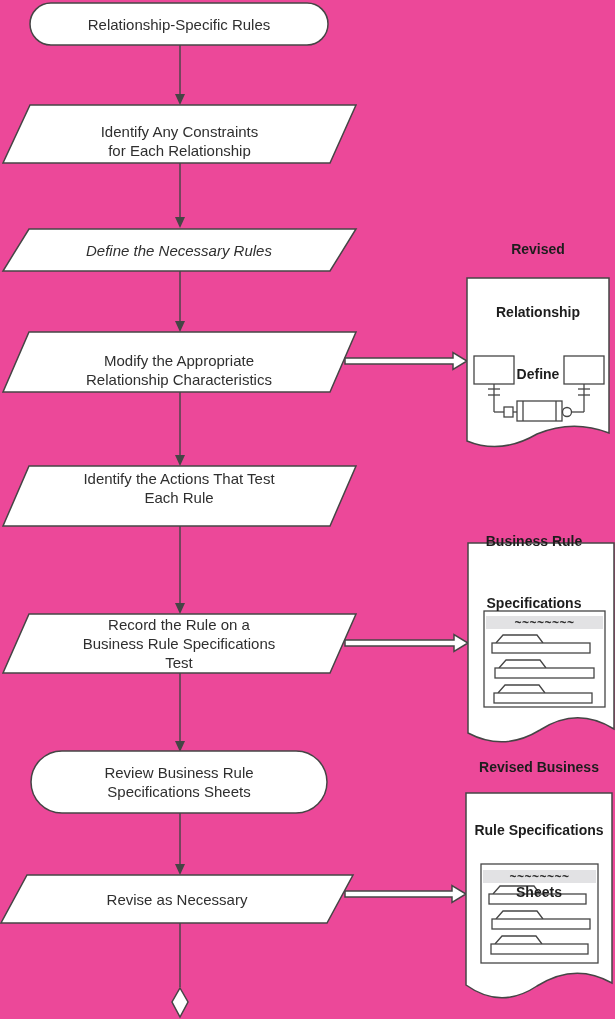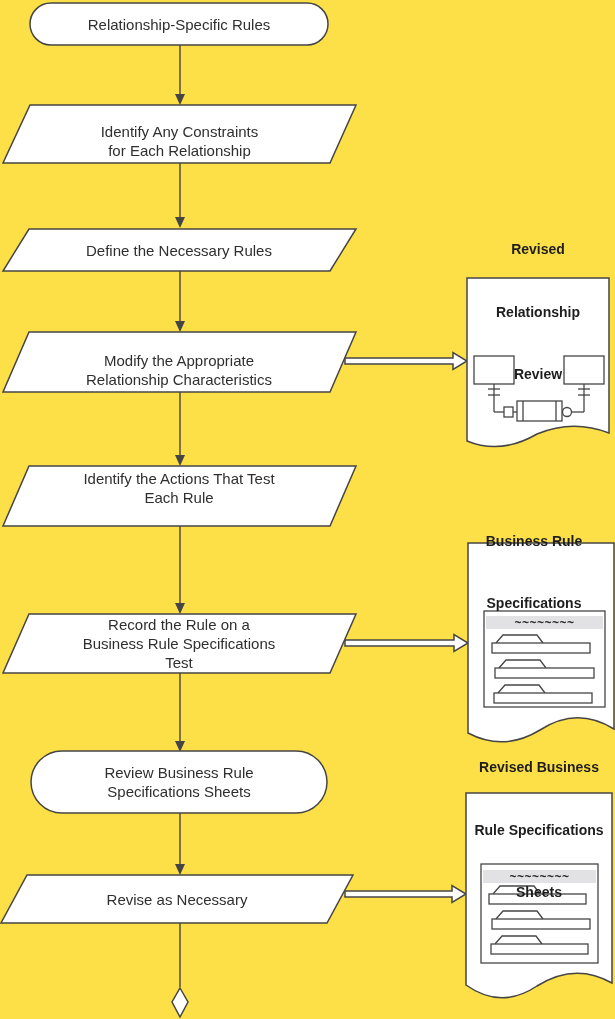--- a/index.html
+++ b/index.html
@@ -1,19 +1,19 @@
 <!DOCTYPE html>
 <html><head>
 <meta charset="utf-8">
 <style>
   html,body{margin:0;padding:0;background:#ffffff;}
   .canvas{
     position:relative;
     width:615px;height:1019px;
-    background:#fde047;
+    background:#ec4899;
     font-family:"Liberation Sans", sans-serif;
     overflow:hidden;
   }
   .canvas svg{position:absolute;left:0;top:0;}
   .lbl{
     position:absolute;
     display:flex;flex-direction:column;
     justify-content:center;align-items:center;
     text-align:center;
     color:#2f2f2f;
@@ -126,21 +126,21 @@
 
   <div class="lbl" style="left:30px;top:3px;width:298px;height:42px;">
     <span>Relationship-Specific Rules</span>
   </div>
 
   <div class="lbl" style="left:3px;top:112px;width:353px;height:58px;">
     <span>Identify Any Constraints</span>
     <span>for Each Relationship</span>
   </div>
 
-  <div class="lbl" style="left:2px;top:229px;width:354px;height:42px;">
+  <div class="lbl" style="left:2px;top:229px;width:354px;height:42px;font-style:italic;">
     <span>Define the Necessary Rules</span>
   </div>
 
   <div class="lbl" style="left:2px;top:332px;width:354px;height:76px;">
     <span>Modify the Appropriate</span>
     <span>Relationship Characteristics</span>
   </div>
 
   <div class="lbl" style="left:2px;top:466px;width:354px;height:44px;">
     <span>Identify the Actions That Test</span>
@@ -158,21 +158,21 @@
     <span>Specifications Sheets</span>
   </div>
 
   <div class="lbl" style="left:1px;top:875px;width:352px;height:48px;">
     <span>Revise as Necessary</span>
   </div>
 
   <div class="lbl doc-title" style="left:467px;top:282px;width:142px;height:60px;">
     <span>Revised</span>
     <span>Relationship</span>
-    <span>Review</span>
+    <span>Define</span>
   </div>
 
   <div class="lbl doc-title" style="left:468px;top:551px;width:132px;height:42px;">
     <span>Business Rule</span>
     <span>Specifications</span>
   </div>
 
   <div class="lbl doc-title" style="left:466px;top:800px;width:146px;height:60px;">
     <span>Revised Business</span>
     <span>Rule Specifications</span>

